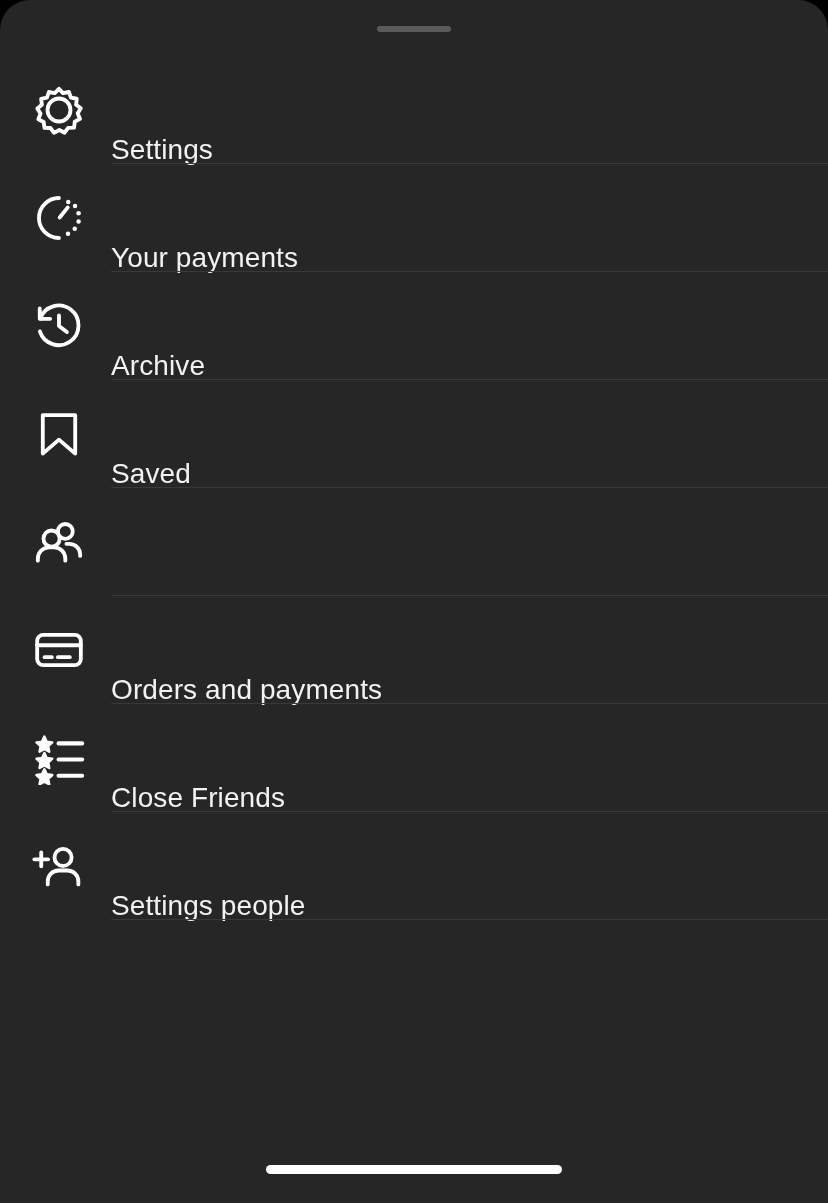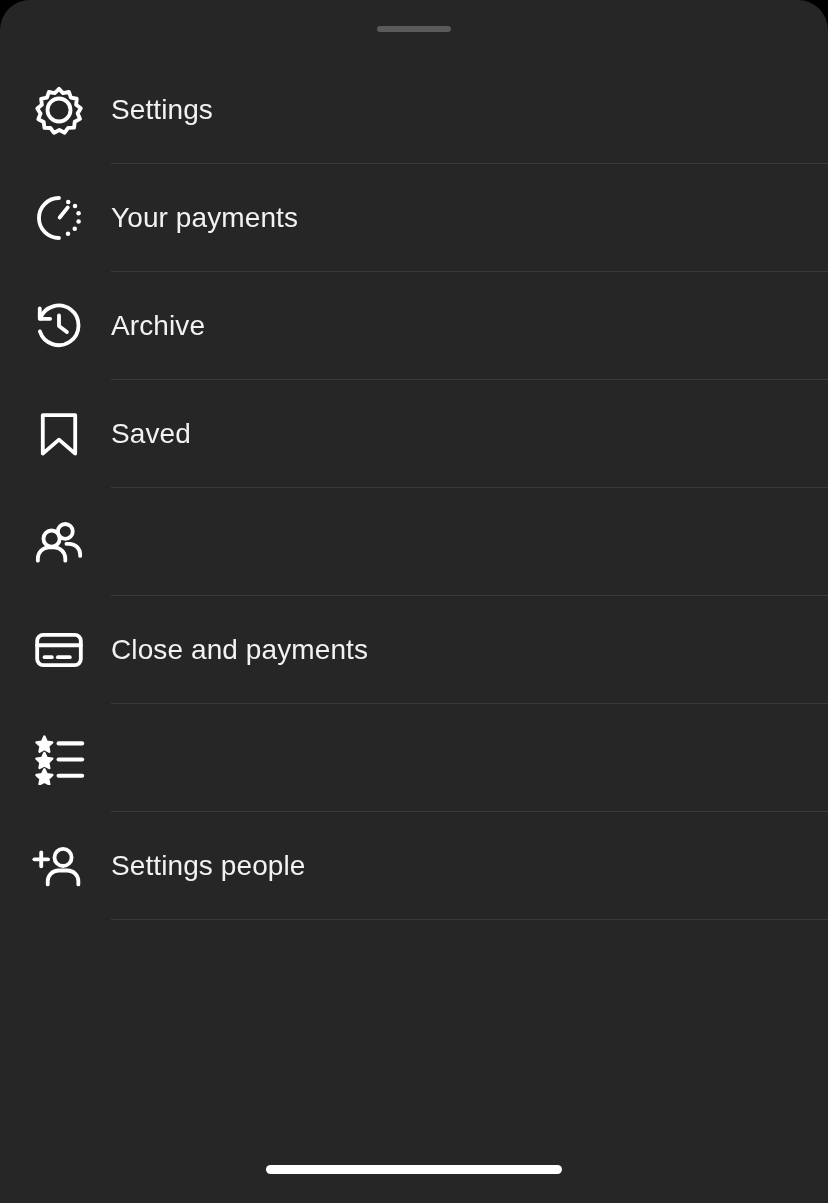--- a/index.html
+++ b/index.html
@@ -52,21 +52,21 @@
   #menu-list {
     position: absolute;
     left: 0;
     top: 56px;
     width: 828px;
   }
   .menu-row {
     position: relative;
     height: 108px;
     display: flex;
-    align-items: center;
+    align-items: flex-end;
     cursor: pointer;
   }
   .icon-cell {
     width: 111px;
     height: 108px;
     display: flex;
     align-items: center;
     justify-content: center;
     flex: 0 0 111px;
     box-sizing: border-box;
@@ -187,35 +187,36 @@
 
     <div class="menu-row">
       <div class="icon-cell">
         <svg width="54" height="54" viewBox="0 0 48 48" fill="none" stroke="#ffffff" stroke-width="3.4" stroke-linecap="round" stroke-linejoin="round">
           <rect x="4.6" y="10.6" width="38.8" height="26.8" rx="5.4"></rect>
           <path d="M4.6 19.8 H43.4"></path>
           <path d="M11.2 30.4 H17.6"></path>
           <path d="M23.0 30.4 H33.6"></path>
         </svg>
       </div>
-      <div class="row-label">Close and payments</div>
+      <div class="row-label">Orders and payments</div>
       <div class="row-divider"></div>
     </div>
 
     <div class="menu-row">
       <div class="icon-cell">
         <svg width="54" height="54" viewBox="0 0 48 48" fill="none" stroke="#ffffff" stroke-width="3.6" stroke-linecap="round" stroke-linejoin="round">
           <path d="M11.0 5.0 L13.1 9.5 L18.0 10.1 L14.4 13.5 L15.3 18.4 L11.0 16.0 L6.7 18.4 L7.6 13.5 L4.0 10.1 L8.9 9.5 Z" fill="#ffffff" stroke-width="2.2"></path>
           <path d="M11.0 19.5 L13.1 24.0 L18.0 24.6 L14.4 28.0 L15.3 32.9 L11.0 30.5 L6.7 32.9 L7.6 28.0 L4.0 24.6 L8.9 24.0 Z" fill="#ffffff" stroke-width="2.2"></path>
           <path d="M11.0 34.0 L13.1 38.5 L18.0 39.1 L14.4 42.5 L15.3 47.4 L11.0 45.0 L6.7 47.4 L7.6 42.5 L4.0 39.1 L8.9 38.5 Z" fill="#ffffff" stroke-width="2.2"></path>
           <path d="M23.6 11.0 H44.6"></path>
           <path d="M23.6 25.4 H44.6"></path>
           <path d="M23.6 39.8 H44.6"></path>
         </svg>
       </div>
+      <div class="row-label">Close Friends</div>
       <div class="row-divider"></div>
     </div>
 
     <div class="menu-row">
       <div class="icon-cell">
         <svg width="54" height="54" viewBox="0 0 48 48" fill="none" stroke="#ffffff" stroke-width="3.4" stroke-linecap="round" stroke-linejoin="round">
           <circle cx="27.6" cy="16.4" r="7.6"></circle>
           <path d="M14.0 40.4 V37.6 A9.6 9.6 0 0 1 23.6 28.0 H31.6 A9.6 9.6 0 0 1 41.2 37.6 V40.4"></path>
           <path d="M8.2 12.0 V24.2"></path>
           <path d="M2.1 18.1 H14.3"></path>

